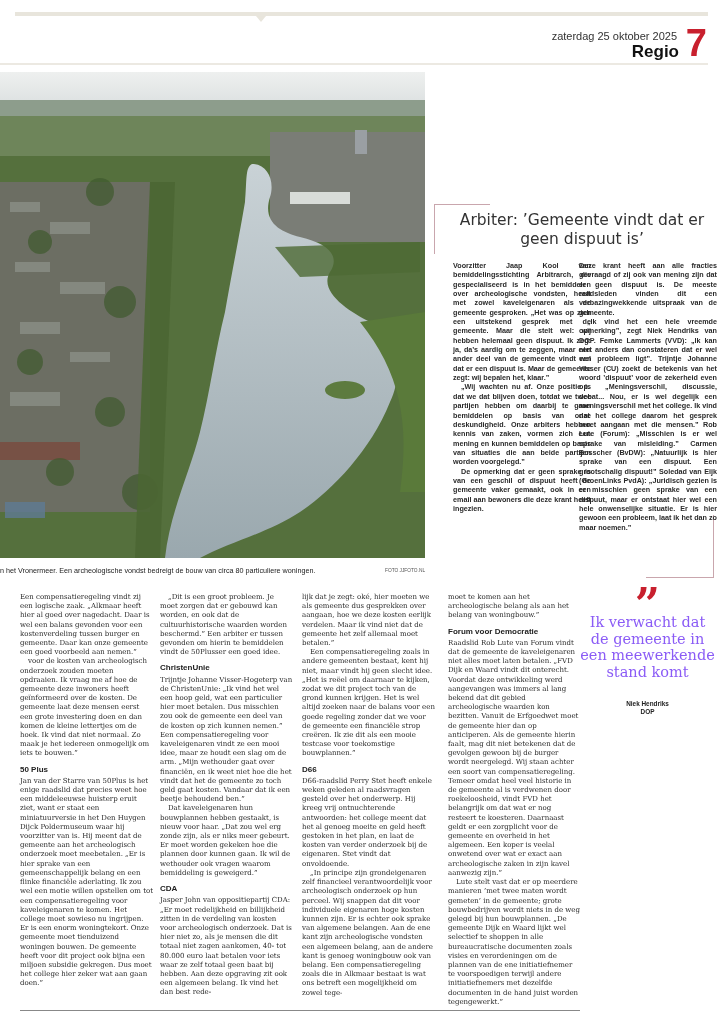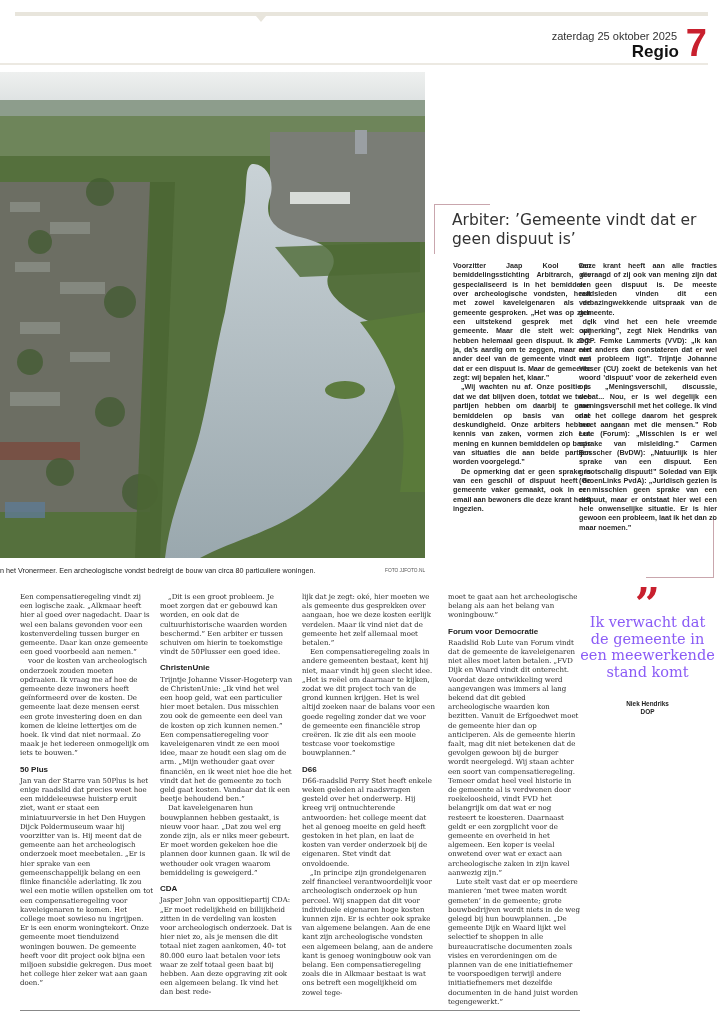--- a/index.html
+++ b/index.html
@@ -13,21 +13,21 @@
 
     .photo { position: absolute; left: 0; top: 72px; width: 425px; height: 486px; overflow: hidden; background: #8fa27a; }
     .photo svg { display: block; }
     .caption { position: absolute; left: 0; top: 566px; width: 425px; font-family: "Liberation Sans", sans-serif; font-size: 7.2px; color: #222; white-space: nowrap; }
     .credit { position: absolute; left: 385px; top: 568px; font-family: "Liberation Sans", sans-serif; font-size: 4.8px; color: #555; }
 
     .box-corner-tl { position: absolute; left: 434px; top: 204px; width: 56px; height: 1px; background: #c9a6ad; }
     .box-corner-tl-v { position: absolute; left: 434px; top: 204px; width: 1px; height: 50px; background: #c9a6ad; }
     .box-corner-br { position: absolute; left: 646px; top: 577px; width: 68px; height: 1px; background: #c9a6ad; }
     .box-corner-br-v { position: absolute; left: 713px; top: 515px; width: 1px; height: 63px; background: #c9a6ad; }
-    .box-title { position: absolute; left: 452px; top: 211px; width: 260px; font-family: "DejaVu Sans", sans-serif; font-size: 15.5px; line-height: 19px; color: #333; font-weight: normal; }
+    .box-title { position: absolute; left: 452px; top: 211px; width: 260px; font-family: "DejaVu Sans", sans-serif; font-size: 15.5px; line-height: 19px; color: #333; font-weight: normal; text-align: center; }
     .box-col { position: absolute; top: 261px; width: 138px; font-family: "Liberation Sans", sans-serif; font-weight: bold; font-size: 7.2px; line-height: 9.35px; color: #2a2a2a; text-align: justify; }
     .box-col p { text-indent: 0; }
     .box-col p + p { text-indent: 8px; }
     .box-col1 { left: 453px; }
     .box-col2 { left: 579px; }
 
     .col { position: absolute; top: 593px; width: 133px; font-family: "DejaVu Serif", serif; font-size: 7px; line-height: 9.2px; color: #2a2a2a; }
     .col p + p { text-indent: 8px; }
     .col h3 { font-family: Liberation Sans, sans-serif; font-weight: bold; font-size: 8px; margin: 6px 0 3px; color: #222; text-indent: 0; }
     .col1 { left: 20px; }
@@ -119,36 +119,36 @@
   <p>„Ik vind het een hele vreemde opmerking”, zegt Niek Hendriks van DOP. Femke Lammerts (VVD): „Ik kan niet anders dan constateren dat er wel een probleem ligt”. Trijntje Johanne Visser (CU) zoekt de betekenis van het woord ’dispuut’ voor de zekerheid even op. „Meningsverschil, discussie, debat... Nou, er is wel degelijk een meningsverschil met het college. Ik vind dat het college daarom het gesprek moet aangaan met die mensen.” Rob Lute (Forum): „Misschien is er wel sprake van misleiding.” Carmen Bosscher (BvDW): „Natuurlijk is hier sprake van een dispuut. Een grootschalig dispuut!” Soledad van Eijk (GroenLinks PvdA): „Juridisch gezien is er misschien geen sprake van een dispuut, maar er ontstaat hier wel een hele onwenselijke situatie. Er is hier gewoon een probleem, laat ik het dan zo maar noemen.”</p>
 </div>
 
 <div class="col col1">
   <p>Een compensatieregeling vindt zij een logische zaak. „Alkmaar heeft hier al goed over nagedacht. Daar is wel een balans gevonden voor een kostenverdeling tussen burger en gemeente. Daar kan onze gemeente een goed voorbeeld aan nemen.”</p>
   <p>voor de kosten van archeologisch onderzoek zouden moeten opdraaien. Ik vraag me af hoe de gemeente deze inwoners heeft geïnformeerd over de kosten. De gemeente laat deze mensen eerst een grote investering doen en dan komen de kleine lettertjes om de hoek. Ik vind dat niet normaal. Zo maak je het iedereen onmogelijk om iets te bouwen.”</p>
   <h3>50 Plus</h3>
   <p>Jan van der Starre van 50Plus is het enige raadslid dat precies weet hoe een middeleeuwse huisterp eruit ziet, want er staat een miniatuurversie in het Den Huygen Dijck Poldermuseum waar hij voorzitter van is. Hij meent dat de gemeente aan het archeologisch onderzoek moet meebetalen. „Er is hier sprake van een gemeenschappelijk belang en een flinke financiële aderlating. Ik zou wel een motie willen opstellen om tot een compensatieregeling voor kaveleigenaren te komen. Het college moet sowieso nu ingrijpen. Er is een enorm woningtekort. Onze gemeente moet tienduizend woningen bouwen. De gemeente heeft voor dit project ook bijna een miljoen subsidie gekregen. Dus moet het college hier zeker wat aan gaan doen.”</p>
 </div>
 <div class="col col2">
-  <p style="text-indent:8px">„Dit is een groot probleem. Je moet zorgen dat er gebouwd kan worden, en ook dat de cultuurhistorische waarden worden beschermd.” Een arbiter er tussen schuiven om hierin te toekomstige vindt de 50Plusser een goed idee.</p>
+  <p style="text-indent:8px">„Dit is een groot probleem. Je moet zorgen dat er gebouwd kan worden, en ook dat de cultuurhistorische waarden worden beschermd.” Een arbiter er tussen gevonden om hierin te bemiddelen vindt de 50Plusser een goed idee.</p>
   <h3>ChristenUnie</h3>
   <p>Trijntje Johanne Visser-Hogeterp van de ChristenUnie: „Ik vind het wel een hoop geld, wat een particulier hier moet betalen. Dus misschien zou ook de gemeente een deel van de kosten op zich kunnen nemen.” Een compensatieregeling voor kaveleigenaren vindt ze een mooi idee, maar ze houdt een slag om de arm. „Mijn wethouder gaat over financiën, en ik weet niet hoe die het vindt dat het de gemeente zo toch geld gaat kosten. Vandaar dat ik een beetje behoudend ben.”</p>
   <p>Dat kaveleigenaren hun bouwplannen hebben gestaakt, is nieuw voor haar. „Dat zou wel erg zonde zijn, als er niks meer gebeurt. Er moet worden gekeken hoe die plannen door kunnen gaan. Ik wil de wethouder ook vragen waarom bemiddeling is geweigerd.”</p>
   <h3>CDA</h3>
   <p>Jasper John van oppositiepartij CDA: „Er moet redelijkheid en billijkheid zitten in de verdeling van kosten voor archeologisch onderzoek. Dat is hier niet zo, als je mensen die dit totaal niet zagen aankomen, 40- tot 80.000 euro laat betalen voor iets waar ze zelf totaal geen baat bij hebben. Aan deze opgraving zit ook een algemeen belang. Ik vind het dan best rede-</p>
 </div>
 <div class="col col3">
   <p>lijk dat je zegt: oké, hier moeten we als gemeente dus gesprekken over aangaan, hoe we deze kosten eerlijk verdelen. Maar ik vind niet dat de gemeente het zelf allemaal moet betalen.”</p>
   <p>Een compensatieregeling zoals in andere gemeenten bestaat, kent hij niet, maar vindt hij geen slecht idee. „Het is reëel om daarnaar te kijken, zodat we dit project toch van de grond kunnen krijgen. Het is wel altijd zoeken naar de balans voor een goede regeling zonder dat we voor de gemeente een financiële strop creëren. Ik zie dit als een mooie testcase voor toekomstige bouwplannen.”</p>
   <h3>D66</h3>
   <p>D66-raadslid Perry Stet heeft enkele weken geleden al raadsvragen gesteld over het onderwerp. Hij kreeg vrij ontnuchterende antwoorden: het college meent dat het al genoeg moeite en geld heeft gestoken in het plan, en laat de kosten van verder onderzoek bij de eigenaren. Stet vindt dat onvoldoende.</p>
   <p>„In principe zijn grondeigenaren zelf financieel verantwoordelijk voor archeologisch onderzoek op hun perceel. Wij snappen dat dit voor individuele eigenaren hoge kosten kunnen zijn. Er is echter ook sprake van algemene belangen. Aan de ene kant zijn archeologische vondsten een algemeen belang, aan de andere kant is genoeg woningbouw ook van belang. Een compensatieregeling zoals die in Alkmaar bestaat is wat ons betreft een mogelijkheid om zowel tege-</p>
 </div>
 <div class="col col4">
-  <p>moet te gaat aan het archeologische belang als aan het belang van woningbouw.”</p>
+  <p>moet te komen aan het archeologische belang als aan het belang van woningbouw.”</p>
   <h3>Forum voor Democratie</h3>
   <p>Raadslid Rob Lute van Forum vindt dat de gemeente de kaveleigenaren niet alles moet laten betalen. „FVD Dijk en Waard vindt dit onterecht. Voordat deze ontwikkeling werd aangevangen was immers al lang bekend dat dit gebied archeologische waarden kon bezitten. Vanuit de Erfgoedwet moet de gemeente hier dan op anticiperen. Als de gemeente hierin faalt, mag dit niet betekenen dat de gevolgen gewoon bij de burger wordt neergelegd. Wij staan achter een soort van compensatieregeling. Temeer omdat heel veel historie in de gemeente al is verdwenen door roekeloosheid, vindt FVD het belangrijk om dat wat er nog resteert te koesteren. Daarnaast geldt er een zorgplicht voor de gemeente en overheid in het algemeen. Een koper is veelal onwetend over wat er exact aan archeologische zaken in zijn kavel aanwezig zijn.”</p>
   <p>Lute stelt vast dat er op meerdere manieren ’met twee maten wordt gemeten’ in de gemeente; grote bouwbedrijven wordt niets in de weg gelegd bij hun bouwplannen. „De gemeente Dijk en Waard lijkt wel selectief te shoppen in alle bureaucratische documenten zoals visies en verordeningen om de plannen van de ene initiatiefnemer te voorspoedigen terwijl andere initiatiefnemers met dezelfde documenten in de hand juist worden tegengewerkt.”</p>
 </div>
 
 <div class="col-rule" style="left:20px;width:560px"></div>
 
 <div class="quote">
   <div class="quote-mark">”</div>
   <div class="quote-text">Ik verwacht dat de gemeente in een meewerkende stand komt</div>

